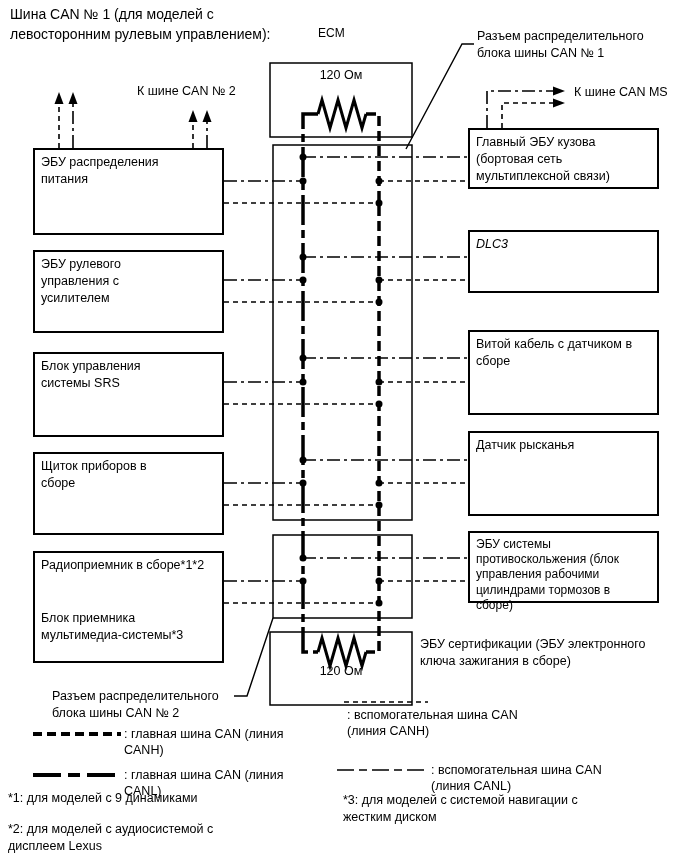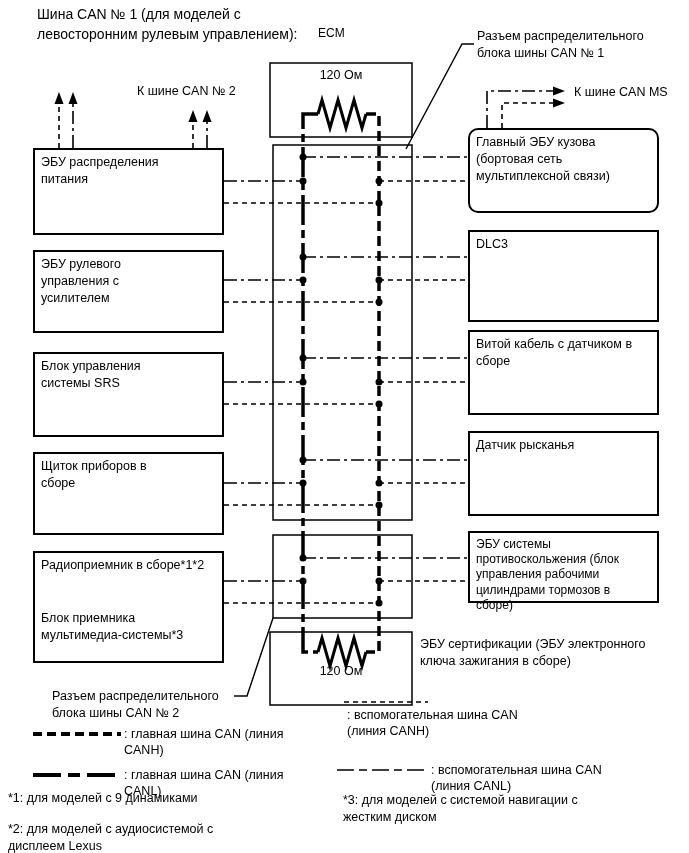--- a/index.html
+++ b/index.html
@@ -8,21 +8,21 @@
     font-family:"Liberation Sans","DejaVu Sans",sans-serif;color:#000;
   }
   #wires{position:absolute;left:0;top:0;width:689px;height:853px;}
   .abs{position:absolute;}
   .module-box{
     position:absolute;border:2px solid #000;background:#fff;box-sizing:border-box;
     font-size:12.5px;line-height:1.35;
   }
   .module-label{padding:4px 2px 0 6px;}
   .txt{font-size:12.5px;line-height:1.35;}
-  .title{font-size:14px;line-height:1.45;margin-left:27px;}
+  .title{font-size:14px;line-height:1.45;}
   .small{font-size:12px;}
   .legend-item{position:absolute;display:flex;align-items:flex-start;}
   .legend-item svg{flex:0 0 auto;margin-top:3px;}
   .legend-text{font-size:12.5px;line-height:1.3;margin-left:3px;}
   .footnote{position:absolute;font-size:12.5px;line-height:1.35;}
 </style>
 </head>
 <body>
 
 <div id="stage">
@@ -136,24 +136,24 @@
     <div class="module-label" style="max-width:135px;">Блок управления системы SRS</div>
   </div>
   <div class="module-box" style="left:33px;top:452px;width:191px;height:83px;">
     <div class="module-label" style="max-width:125px;">Щиток приборов в сборе</div>
   </div>
   <div class="module-box" style="left:33px;top:551px;width:191px;height:112px;">
     <div class="module-label" style="max-width:182px;">Радиоприемник в сборе*1*2</div>
     <div class="module-label" style="max-width:160px;margin-top:32px;">Блок приемника мультимедиа-системы*3</div>
   </div>
 
-  <div class="module-box" style="left:468px;top:128px;width:191px;height:85px;border-radius:10px;">
+  <div class="module-box" style="left:468px;top:128px;width:191px;height:61px;">
     <div class="module-label" style="max-width:170px;">Главный ЭБУ кузова (бортовая сеть мультиплексной связи)</div>
   </div>
-  <div class="module-box" style="left:468px;top:230px;width:191px;height:92px;">
+  <div class="module-box" style="left:468px;top:230px;width:191px;height:63px;font-style:italic;">
     <div class="module-label">DLC3</div>
   </div>
   <div class="module-box" style="left:468px;top:330px;width:191px;height:85px;">
     <div class="module-label" style="max-width:178px;">Витой кабель с датчиком в сборе</div>
   </div>
   <div class="module-box" style="left:468px;top:431px;width:191px;height:85px;">
     <div class="module-label">Датчик рысканья</div>
   </div>
   <div class="module-box" style="left:468px;top:531px;width:191px;height:72px;font-size:12px;line-height:1.27;">
     <div class="module-label" style="max-width:172px;">ЭБУ системы противоскольжения (блок управления рабочими цилиндрами тормозов в сборе)</div>

